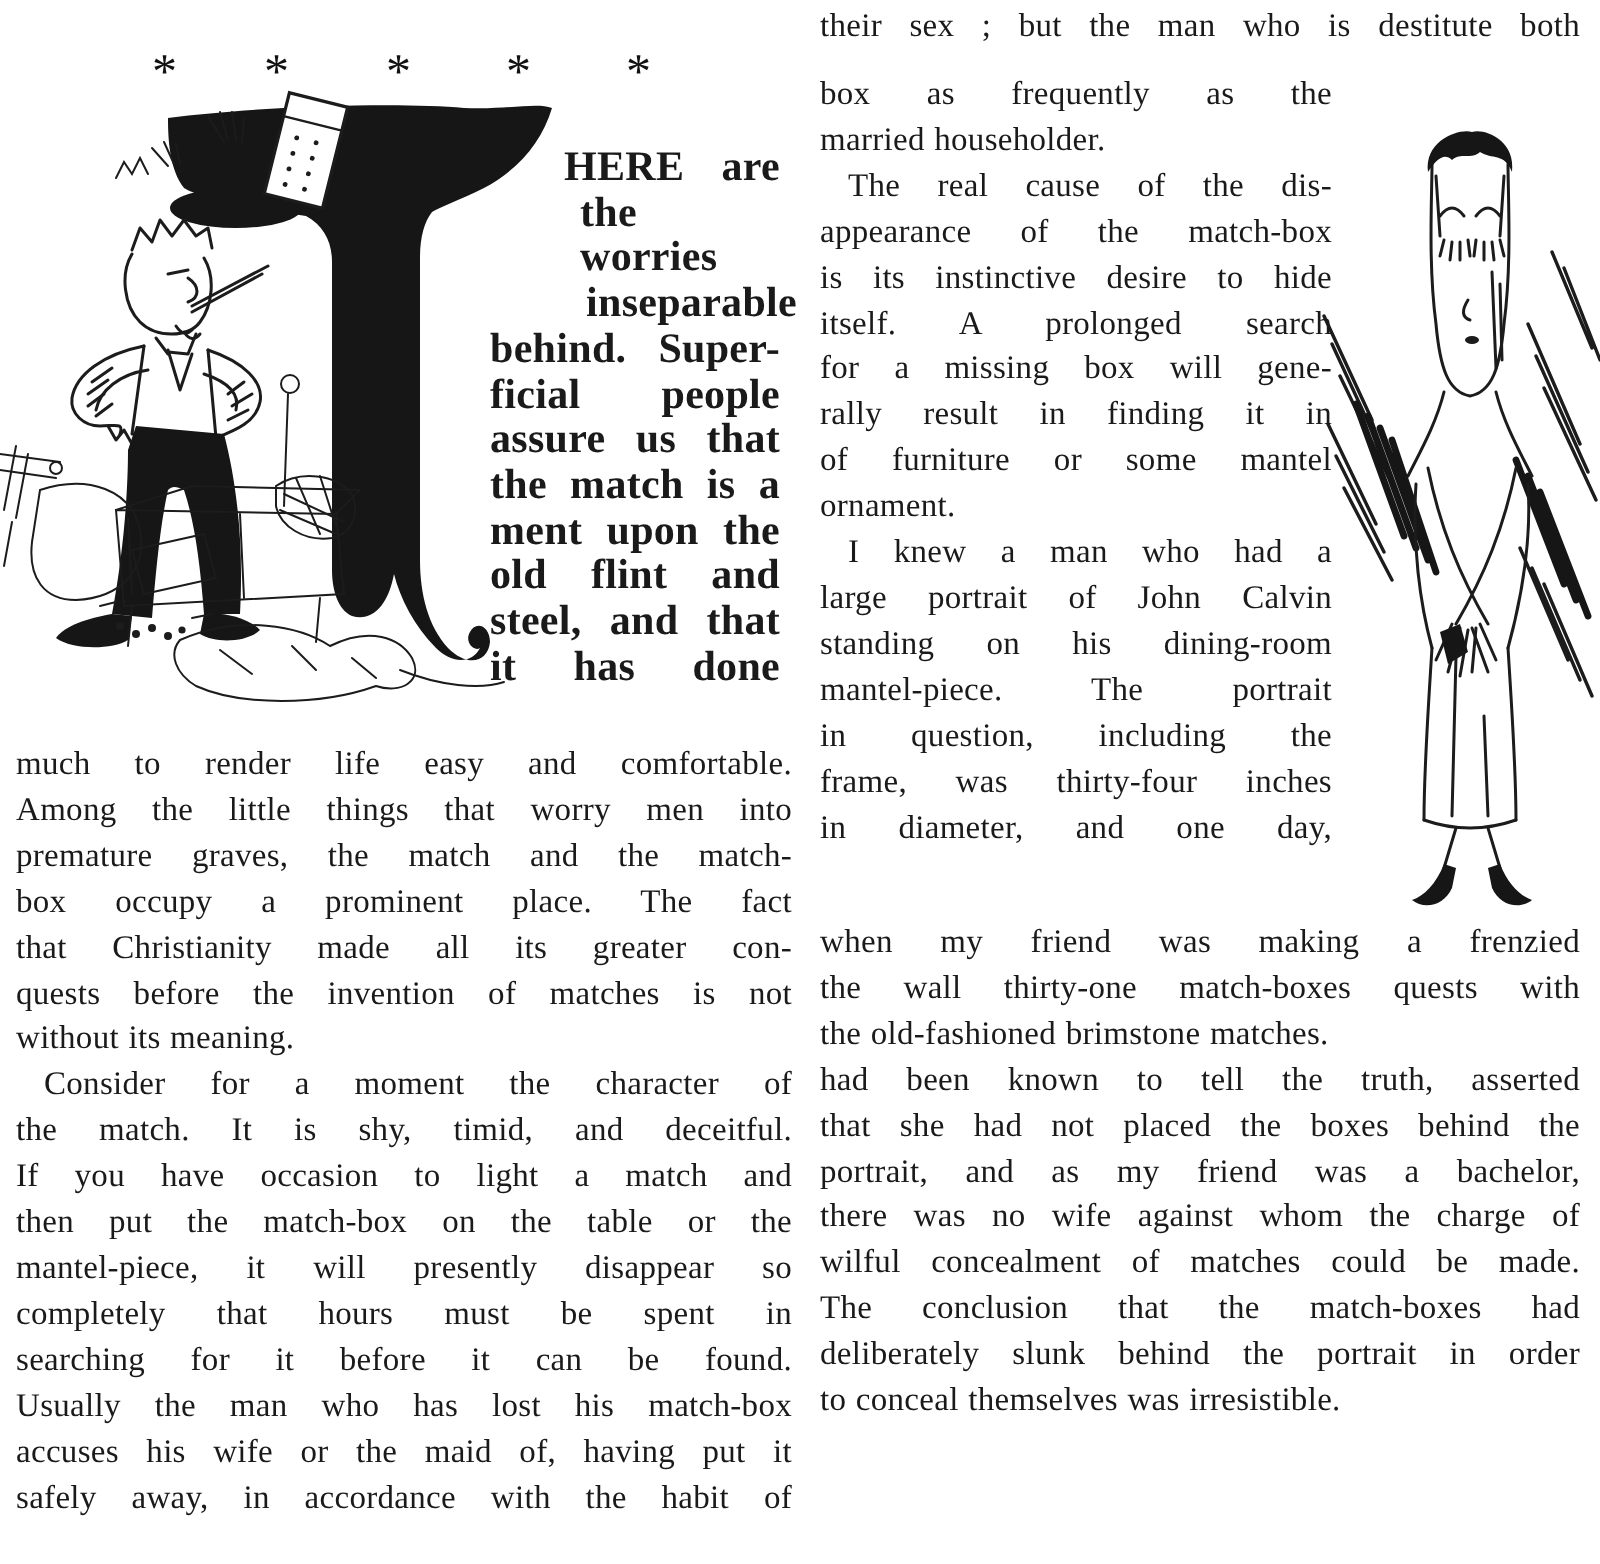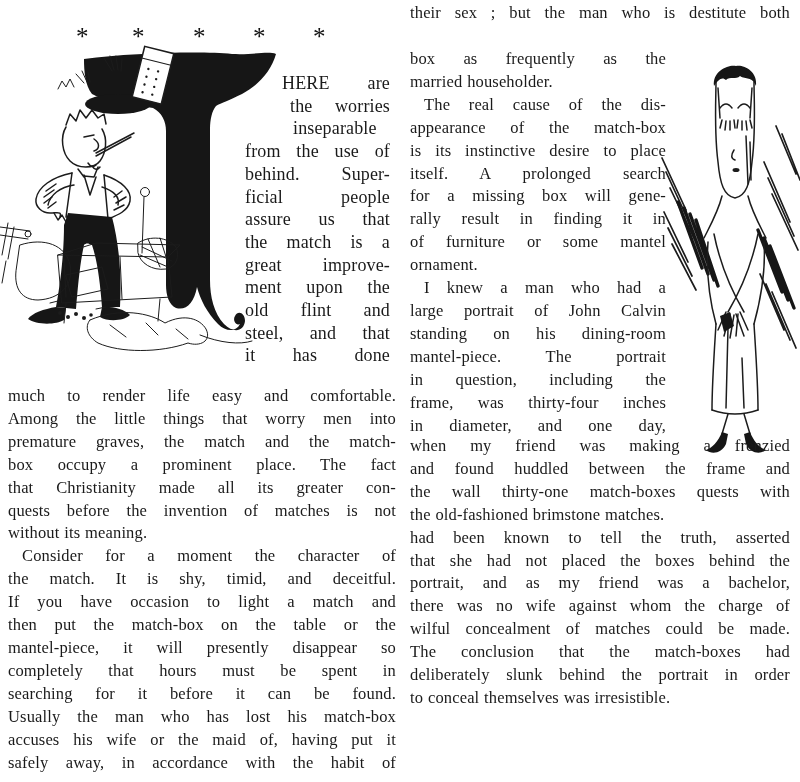--- a/index.html
+++ b/index.html
@@ -5,28 +5,28 @@
   html,body{margin:0;padding:0;background:#e8e8e4;}
   .page{position:relative;width:800px;height:782px;background:#ffffff;overflow:hidden;
         font-family:"Liberation Serif","DejaVu Serif",serif;color:#1a1a1a;}
   .orn{position:absolute;top:24px;font-size:25px;line-height:1;color:#111;}
   .block{position:absolute;}
   .ln{display:block;font-size:16.5px;line-height:22.9px;text-align:justify;text-align-last:justify;
       letter-spacing:.15px;word-spacing:.5px;white-space:normal;}
   .end{text-align-last:left;}
   .ind{text-indent:14px;}
   .capcol{left:245px;top:72px;width:145px;}
-  .capcol .ln{font-size:18px;line-height:22.7px;}
+  .capcol .ln{font-size:21px;line-height:22.7px;font-weight:bold;}
   .cl0{padding-left:37px;}
   .cl1{padding-left:45px;}
   .cl2{padding-left:48px;}
-  .lbody{left:8px;top:371px;width:388px;margin-top:14px;}
+  .lbody{left:8px;top:371px;width:388px;}
   .rtop{left:410px;top:2px;width:380px;}
-  .rnarrow{left:410px;top:48px;width:256px;}
-  .rbottom{left:410px;top:435px;width:380px;}
+  .rnarrow{left:410px;top:36px;width:256px;}
+  .rbottom{left:410px;top:460px;width:380px;}
   .illu{position:absolute;}
   .sr{position:absolute;width:1px;height:1px;overflow:hidden;clip:rect(0 0 0 0);white-space:nowrap;}
   svg{display:block;}
   .sk{fill:none;stroke:#1c1c1c;stroke-width:1.5;stroke-linecap:round;stroke-linejoin:round;}
   .sk2{fill:none;stroke:#1c1c1c;stroke-width:1;stroke-linecap:round;}
   .fl{fill:#161616;stroke:none;}
   .hv{fill:none;stroke:#161616;stroke-width:3.4;stroke-linecap:round;}
   .th{fill:none;stroke:#1c1c1c;stroke-width:1.7;stroke-linecap:round;}
 </style>
 </head>
@@ -158,26 +158,24 @@
       <path class="fl" d="M60 254 L70 250 L74 264 L64 270 Z"></path>
       <path class="fl" d="M62 370 C58 380 52 386 46 388 C52 393 62 391 66 382 L68 372 Z"></path>
       <path class="fl" d="M90 370 C94 380 100 386 106 388 C100 393 90 391 86 382 L84 372 Z"></path>
     </svg>
   </div>
 
   <div class="block capcol">
     <span class="ln cl0">HERE are</span>
     <span class="ln cl1">the worries</span>
     <span class="ln cl2">inseparable</span>
-    <span class="ln">from the use of</span>
     <span class="ln">behind. Super-</span>
     <span class="ln">ficial people</span>
     <span class="ln">assure us that</span>
     <span class="ln">the match is a</span>
-    <span class="ln">great improve-</span>
     <span class="ln">ment upon the</span>
     <span class="ln">old flint and</span>
     <span class="ln">steel, and that</span>
     <span class="ln">it has done</span>
   </div>
 
   <div class="block lbody">
     <span class="ln">much to render life easy and comfortable.</span>
     <span class="ln">Among the little things that worry men into</span>
     <span class="ln">premature graves, the match and the match-</span>
@@ -199,38 +197,37 @@
 
   <div class="block rtop">
     <span class="ln">their sex ; but the man who is destitute both</span>
   </div>
 
   <div class="block rnarrow">
     <span class="ln">box as frequently as the</span>
     <span class="ln end">married householder.</span>
     <span class="ln ind">The real cause of the dis-</span>
     <span class="ln">appearance of the match-box</span>
-    <span class="ln">is its instinctive desire to place</span>
+    <span class="ln">is its instinctive desire to hide</span>
     <span class="ln">itself. A prolonged search</span>
     <span class="ln">for a missing box will gene-</span>
     <span class="ln">rally result in finding it in</span>
     <span class="ln">of furniture or some mantel</span>
     <span class="ln end">ornament.</span>
     <span class="ln ind">I knew a man who had a</span>
     <span class="ln">large portrait of John Calvin</span>
     <span class="ln">standing on his dining-room</span>
     <span class="ln">mantel-piece. The portrait</span>
     <span class="ln">in question, including the</span>
     <span class="ln">frame, was thirty-four inches</span>
     <span class="ln">in diameter, and one day,</span>
   </div>
 
   <div class="block rbottom">
     <span class="ln">when my friend was making a frenzied</span>
-    <span class="ln">and found huddled between the frame and</span>
     <span class="ln">the wall thirty-one match-boxes quests with</span>
     <span class="ln end">the old-fashioned brimstone matches.</span>
     <span class="ln">had been known to tell the truth, asserted</span>
     <span class="ln">that she had not placed the boxes behind the</span>
     <span class="ln">portrait, and as my friend was a bachelor,</span>
     <span class="ln">there was no wife against whom the charge of</span>
     <span class="ln">wilful concealment of matches could be made.</span>
     <span class="ln">The conclusion that the match-boxes had</span>
     <span class="ln">deliberately slunk behind the portrait in order</span>
     <span class="ln end">to conceal themselves was irresistible.</span>

